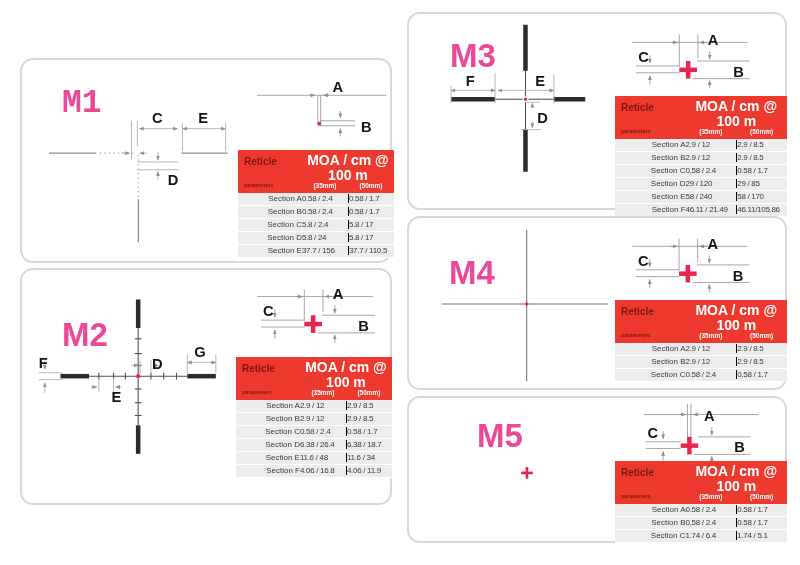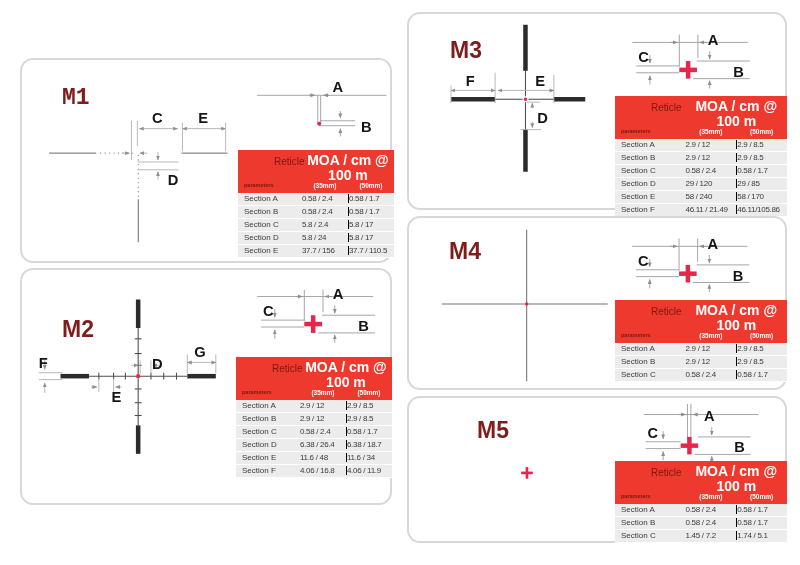--- a/index.html
+++ b/index.html
@@ -1,33 +1,33 @@
 <!DOCTYPE html>
 <html><head>
 <meta charset="utf-8">
 <style>
   html,body{margin:0;padding:0;background:#fff;}
   #page{position:relative;width:800px;height:565px;background:#ffffff;overflow:hidden;
         font-family:"Liberation Sans",sans-serif;}
   .panel{position:absolute;background:#fff;border:2px solid #d8d8d8;border-radius:13px;
          box-sizing:border-box;}
   .panel svg{position:absolute;left:0;top:0;width:100%;height:100%;}
-  .mlabel{position:absolute;font-weight:bold;font-size:23px;color:#7f1d1d;line-height:1;}
+  .mlabel{position:absolute;font-weight:bold;font-size:33px;color:#ec4899;line-height:1;}
   .rtable{position:absolute;box-sizing:border-box;}
   .rt-head{background:#ee3a2e;color:#fff;padding:3px 0 3px 0;}
   .rt-h1{display:grid;grid-template-columns:41% 59%;align-items:baseline;}
-  .rt-name{color:#7d170e;font-weight:normal;font-size:10px;line-height:1.05;margin-left:36px;}
+  .rt-name{color:#7d170e;font-weight:bold;font-size:10px;padding-left:6px;line-height:1.05;}
   .rt-moa{font-weight:bold;font-size:14px;text-align:center;line-height:1.05;}
   .rt-h2{display:grid;grid-template-columns:41% 29.5% 29.5%;}
   .rt-params{color:#7d170e;font-weight:bold;font-size:5.5px;padding-left:6px;line-height:1.1;}
   .rt-mm{font-size:6.5px;font-weight:bold;text-align:center;line-height:1.1;}
   .rt-row{display:grid;grid-template-columns:41% 29.5% 29.5%;background:#ececec;
           border-bottom:1px solid #fff;height:13px;box-sizing:border-box;align-items:center;
           font-size:8px;color:#3a3a3a;}
-  .rt-s{padding-left:6px;white-space:nowrap;}
+  .rt-s{padding-left:6px;white-space:nowrap;text-align:right;}
   .rt-v{letter-spacing:-0.3px;white-space:nowrap;}
   .rt-v50{border-left:1px solid #000000;}
   text.dim{font-weight:bold;font-size:15px;fill:#141414;font-family:"Liberation Sans",sans-serif;}
 </style>
 </head>
 <body>
 
 <div id="page">
 
   <div class="panel" style="left:20px;top:58px;width:372px;height:205px;">
@@ -373,21 +373,21 @@
         <line x1="305" y1="76" x2="305" y2="68" marker-end="url(#aM4)"></line>
       </g>
       <g stroke="#e8254a" stroke-width="4.6">
         <line x1="274" y1="57" x2="292" y2="57"></line>
         <line x1="283" y1="48" x2="283" y2="66"></line>
       </g>
       <text class="dim" x="303" y="32">A</text>
       <text class="dim" x="329" y="64">B</text>
       <text class="dim" x="232" y="49">C</text>
     </svg>
-    <div class="mlabel" style="left:40px;top:22px;">M4</div>
+    <div class="mlabel" style="left:40px;top:38px;">M4</div>
 
     <div class="rtable" style="left:206px;top:82px;width:172px;">
       <div class="rt-head">
         <div class="rt-h1">
           <span class="rt-name">Reticle</span>
           <span class="rt-moa">MOA / cm @ 100 m</span>
         </div>
         <div class="rt-h2">
           <span class="rt-params">parameters</span>
           <span class="rt-mm">(35mm)</span>
@@ -465,19 +465,19 @@
         <span class="rt-v">0.58 / 2.4</span>
         <span class="rt-v rt-v50">0.58 / 1.7</span>
       </div>
       <div class="rt-row">
         <span class="rt-s">Section B</span>
         <span class="rt-v">0.58 / 2.4</span>
         <span class="rt-v rt-v50">0.58 / 1.7</span>
       </div>
       <div class="rt-row">
         <span class="rt-s">Section C</span>
-        <span class="rt-v">1.45 / 7.2</span>
+        <span class="rt-v">1.74 / 6.4</span>
         <span class="rt-v rt-v50">1.74 / 5.1</span>
       </div>
     </div>
   </div>
 
 </div>
 
 </body></html>

